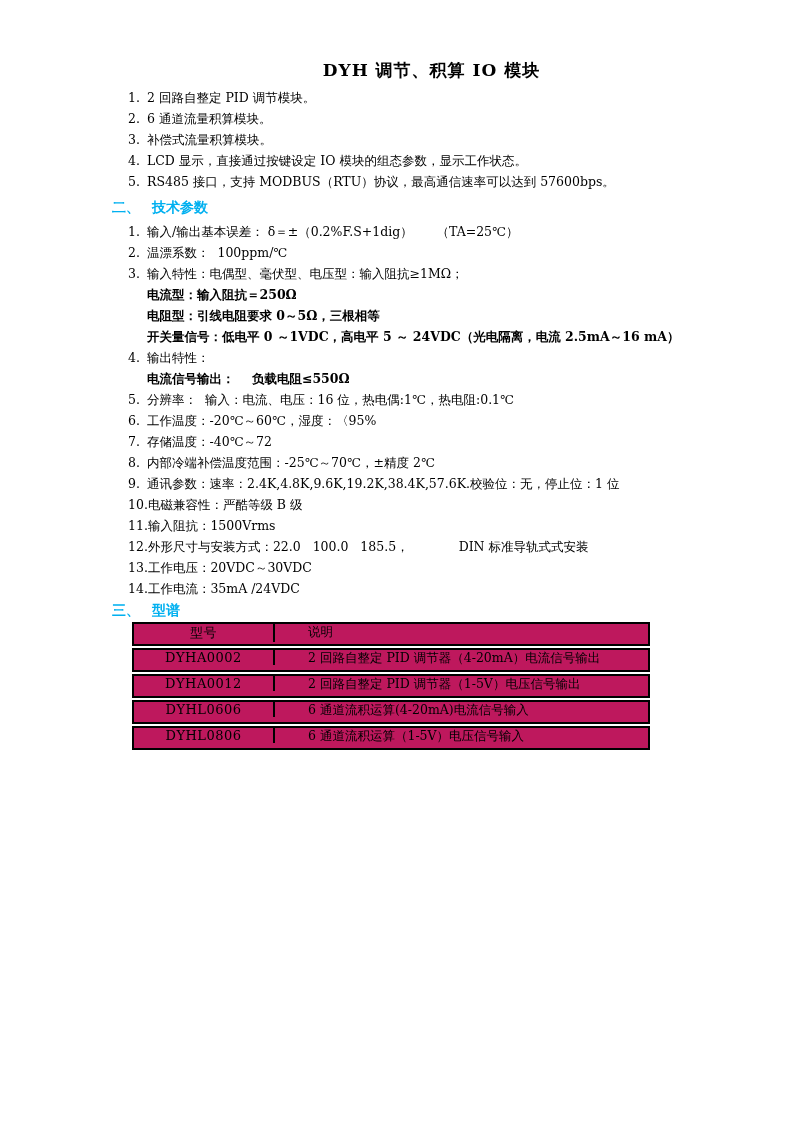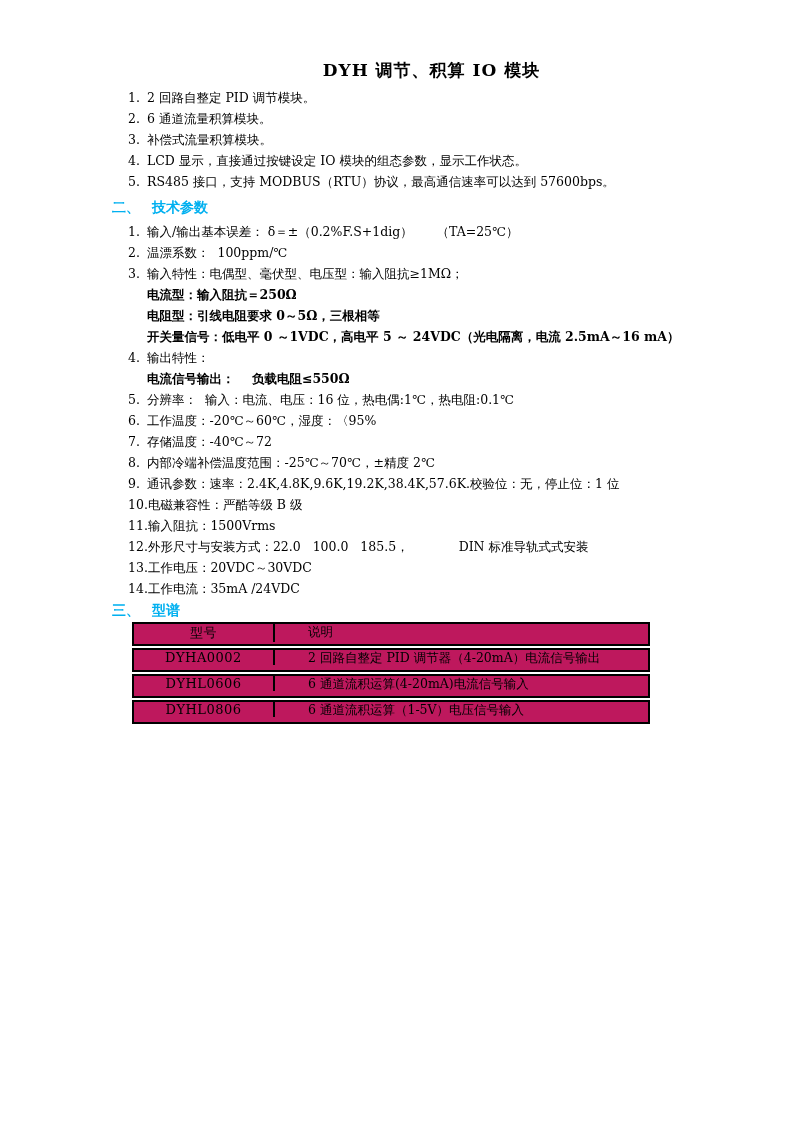--- a/index.html
+++ b/index.html
@@ -206,20 +206,24 @@
     <div class="mtable" id="models-table">
         <div class="trow">
           <div class="c1">型号</div>
           <div class="c2">说明</div>
         </div>
         <div class="trow">
           <div class="c1">DYHA0002</div>
           <div class="c2">2 回路自整定 PID 调节器（4-20mA）电流信号输出</div>
         </div>
         <div class="trow">
+          <div class="c1">DYHA0012</div>
+          <div class="c2">2 回路自整定 PID 调节器（1-5V）电压信号输出</div>
+        </div>
+        <div class="trow">
           <div class="c1">DYHL0606</div>
           <div class="c2">6 通道流积运算(4-20mA)电流信号输入</div>
         </div>
         <div class="trow">
           <div class="c1">DYHL0806</div>
           <div class="c2">6 通道流积运算（1-5V）电压信号输入</div>
         </div>
       </div>
   </div>
 

